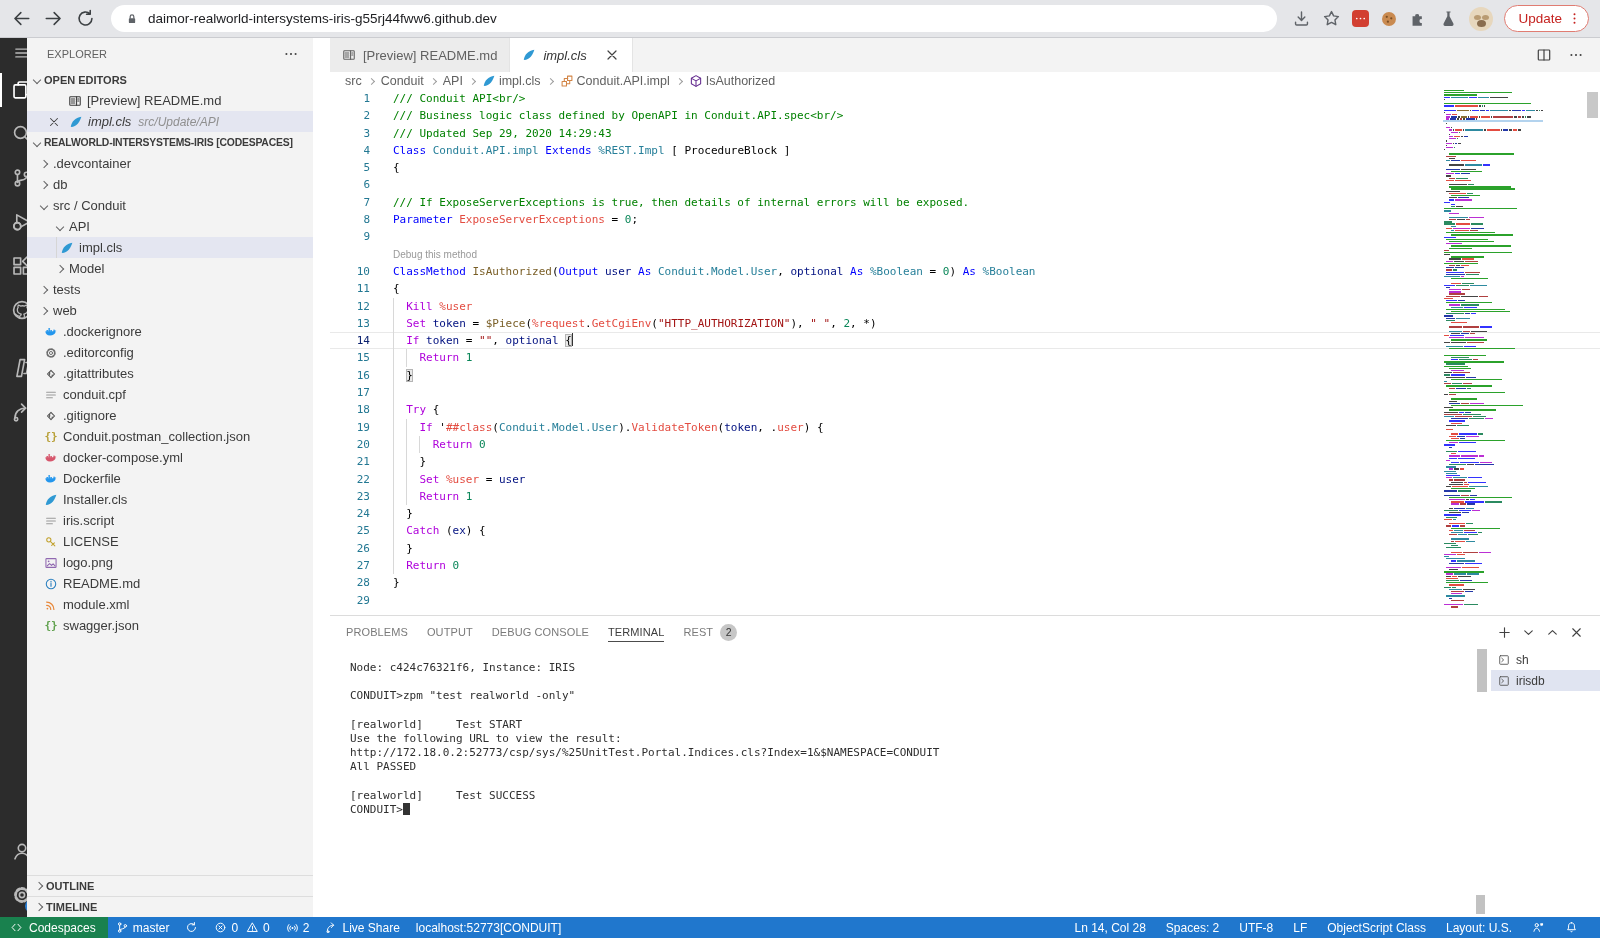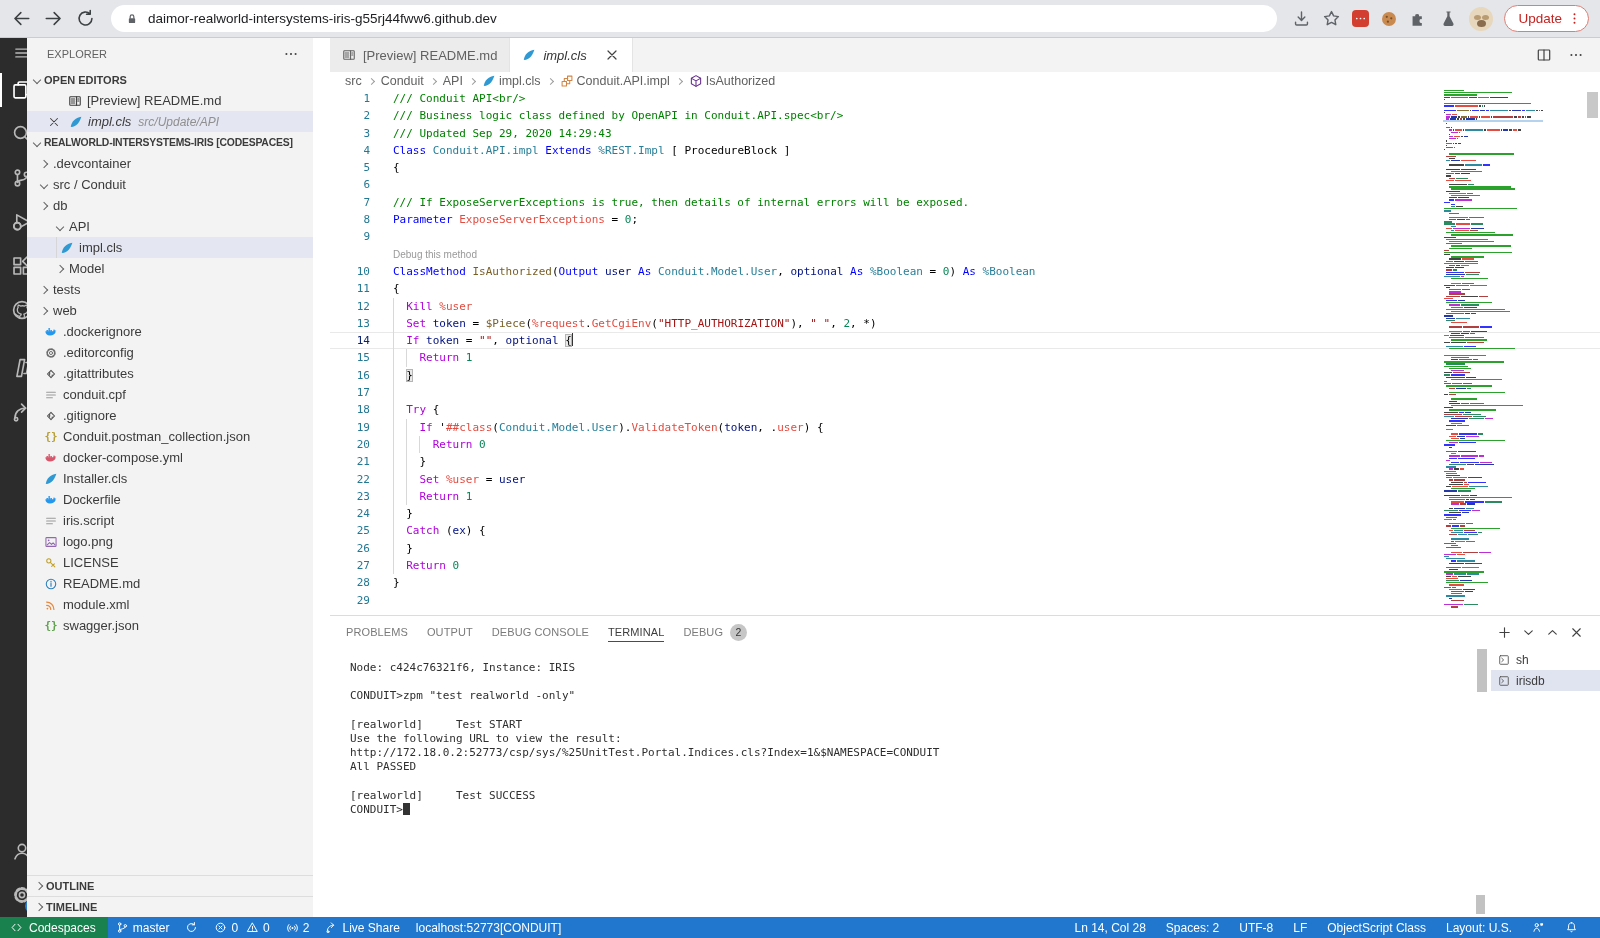--- a/index.html
+++ b/index.html
@@ -330,26 +330,26 @@
         </div>
         <div class="sech">
           <span class="chev d" style="margin-left:2px"></span>
           <span style="font-size:10.4px;letter-spacing:-0.2px">REALWORLD-INTERSYSTEMS-IRIS [CODESPACES]</span>
         </div>
         <div class="row">
           <span class="chev r" style="margin-left:14px;margin-right:6px"></span>
           <span class="lbl">.devcontainer</span>
         </div>
         <div class="row">
+          <span class="chev r" style="margin-left:14px;margin-right:6px"></span>
+          <span class="lbl">db</span>
+        </div>
+        <div class="row">
           <span class="chev d" style="margin-left:14px;margin-right:6px"></span>
           <span class="lbl">src / Conduit</span>
-        </div>
-        <div class="row">
-          <span class="chev r" style="margin-left:14px;margin-right:6px"></span>
-          <span class="lbl">db</span>
         </div>
         <div class="row">
           <span class="chev d" style="margin-left:30px;margin-right:6px"></span>
           <span class="lbl">API</span>
         </div>
         <div class="row sel">
           <span class="tguide"></span>
           <span class="fico" style="margin-left:33px">
             <svg viewBox="0 0 16 16" fill="none" stroke="currentColor" stroke-width="1.2" stroke-linecap="round" stroke-linejoin="round">
               <path fill="#2f99d3" stroke="none" d="M2 13.5C2.9 7.4 7.1 3.2 14.1 2c-1.6 5.9-5.2 10.4-10.7 11.8z"></path>
@@ -442,69 +442,69 @@
                 <rect x="5" y="3.6" width="1.9" height="1.9"></rect>
                 <path d="M1.6 8.3h11.2c.2-.8.8-1.4 1.6-1.3-.4-.6-1.2-1-2-.7-.2-.6-.5-1-1-1.4-.6.5-.9 1.2-.7 2.1H1.6c0 2.8 1.8 5 5.3 5 3.3 0 5.6-1.7 6.4-3.7z"></path>
               </g>
             </svg>
           </span>
           <span class="lbl">docker-compose.yml</span>
         </div>
         <div class="row">
           <span class="fico" style="margin-left:17px">
             <svg viewBox="0 0 16 16" fill="none" stroke="currentColor" stroke-width="1.2" stroke-linecap="round" stroke-linejoin="round">
-              <path fill="#2f99d3" stroke="none" d="M2 13.5C2.9 7.4 7.1 3.2 14.1 2c-1.6 5.9-5.2 10.4-10.7 11.8z"></path>
-            </svg>
-          </span>
-          <span class="lbl">Installer.cls</span>
-        </div>
-        <div class="row">
-          <span class="fico" style="margin-left:17px">
-            <svg viewBox="0 0 16 16" fill="none" stroke="currentColor" stroke-width="1.2" stroke-linecap="round" stroke-linejoin="round">
               <g fill="#2396ed" stroke="none">
                 <rect x="2.8" y="5.8" width="1.9" height="1.9"></rect>
                 <rect x="5" y="5.8" width="1.9" height="1.9"></rect>
                 <rect x="7.2" y="5.8" width="1.9" height="1.9"></rect>
                 <rect x="5" y="3.6" width="1.9" height="1.9"></rect>
                 <path d="M1.6 8.3h11.2c.2-.8.8-1.4 1.6-1.3-.4-.6-1.2-1-2-.7-.2-.6-.5-1-1-1.4-.6.5-.9 1.2-.7 2.1H1.6c0 2.8 1.8 5 5.3 5 3.3 0 5.6-1.7 6.4-3.7z"></path>
               </g>
             </svg>
           </span>
           <span class="lbl">Dockerfile</span>
         </div>
         <div class="row">
           <span class="fico" style="margin-left:17px">
             <svg viewBox="0 0 16 16" fill="none" stroke="currentColor" stroke-width="1.2" stroke-linecap="round" stroke-linejoin="round">
+              <path fill="#2f99d3" stroke="none" d="M2 13.5C2.9 7.4 7.1 3.2 14.1 2c-1.6 5.9-5.2 10.4-10.7 11.8z"></path>
+            </svg>
+          </span>
+          <span class="lbl">Installer.cls</span>
+        </div>
+        <div class="row">
+          <span class="fico" style="margin-left:17px">
+            <svg viewBox="0 0 16 16" fill="none" stroke="currentColor" stroke-width="1.2" stroke-linecap="round" stroke-linejoin="round">
               <path stroke="#9a9a9a" d="M3 4.8h10M3 8h10M3 11.2h6.6"></path>
             </svg>
           </span>
           <span class="lbl">iris.script</span>
+        </div>
+        <div class="row">
+          <span class="fico" style="margin-left:17px">
+            <svg viewBox="0 0 16 16" fill="none" stroke="currentColor" stroke-width="1.2" stroke-linecap="round" stroke-linejoin="round">
+              <g stroke="#c2a22e">
+                <circle cx="5.5" cy="5.5" r="2.4"></circle>
+                <path d="M7.2 7.2l5.2 5.2M10.3 10.3l1.6-1.4M8.7 11.9l1.5-1.3"></path>
+              </g>
+            </svg>
+          </span>
+          <span class="lbl">LICENSE</span>
         </div>
         <div class="row">
           <span class="fico" style="margin-left:17px">
             <svg viewBox="0 0 16 16" fill="none" stroke="currentColor" stroke-width="1.2" stroke-linecap="round" stroke-linejoin="round">
               <g stroke="#9068b0">
                 <rect x="2.2" y="3" width="11.6" height="10" rx=".8"></rect>
                 <circle cx="5.3" cy="6.1" r="1" fill="#9068b0" stroke="none"></circle>
                 <path d="M3.6 11.4l2.8-2.8 2.2 2.2 1.8-1.8 2.2 2.4"></path>
               </g>
             </svg>
           </span>
           <span class="lbl">logo.png</span>
-        </div>
-        <div class="row">
-          <span class="fico" style="margin-left:17px">
-            <svg viewBox="0 0 16 16" fill="none" stroke="currentColor" stroke-width="1.2" stroke-linecap="round" stroke-linejoin="round">
-              <g stroke="#c2a22e">
-                <circle cx="5.5" cy="5.5" r="2.4"></circle>
-                <path d="M7.2 7.2l5.2 5.2M10.3 10.3l1.6-1.4M8.7 11.9l1.5-1.3"></path>
-              </g>
-            </svg>
-          </span>
-          <span class="lbl">LICENSE</span>
         </div>
         <div class="row">
           <span class="fico" style="margin-left:17px">
             <svg viewBox="0 0 16 16" fill="none" stroke="currentColor" stroke-width="1.2" stroke-linecap="round" stroke-linejoin="round">
               <g stroke="#2a7fbf">
                 <circle cx="8" cy="8" r="5.4"></circle>
                 <path d="M8 7.3v3.4M8 4.9v.7" stroke-width="1.3"></path>
               </g>
             </svg>
           </span>
@@ -893,21 +893,21 @@
           <div class="ptab">
             <span>OUTPUT</span>
           </div>
           <div class="ptab">
             <span>DEBUG CONSOLE</span>
           </div>
           <div class="ptab active">
             <span>TERMINAL</span>
           </div>
           <div class="ptab">
-            <span>DEBUG</span>
+            <span>REST</span>
             <span class="pbadge">2</span>
           </div>
         </div>
       <div id="pacts">
         <span class="ic">
             <svg viewBox="0 0 16 16" fill="none" stroke="currentColor" stroke-width="1.2" stroke-linecap="round" stroke-linejoin="round">
               <path d="M8 3v10M3 8h10"></path>
             </svg>
           </span>
         <span class="ic">

